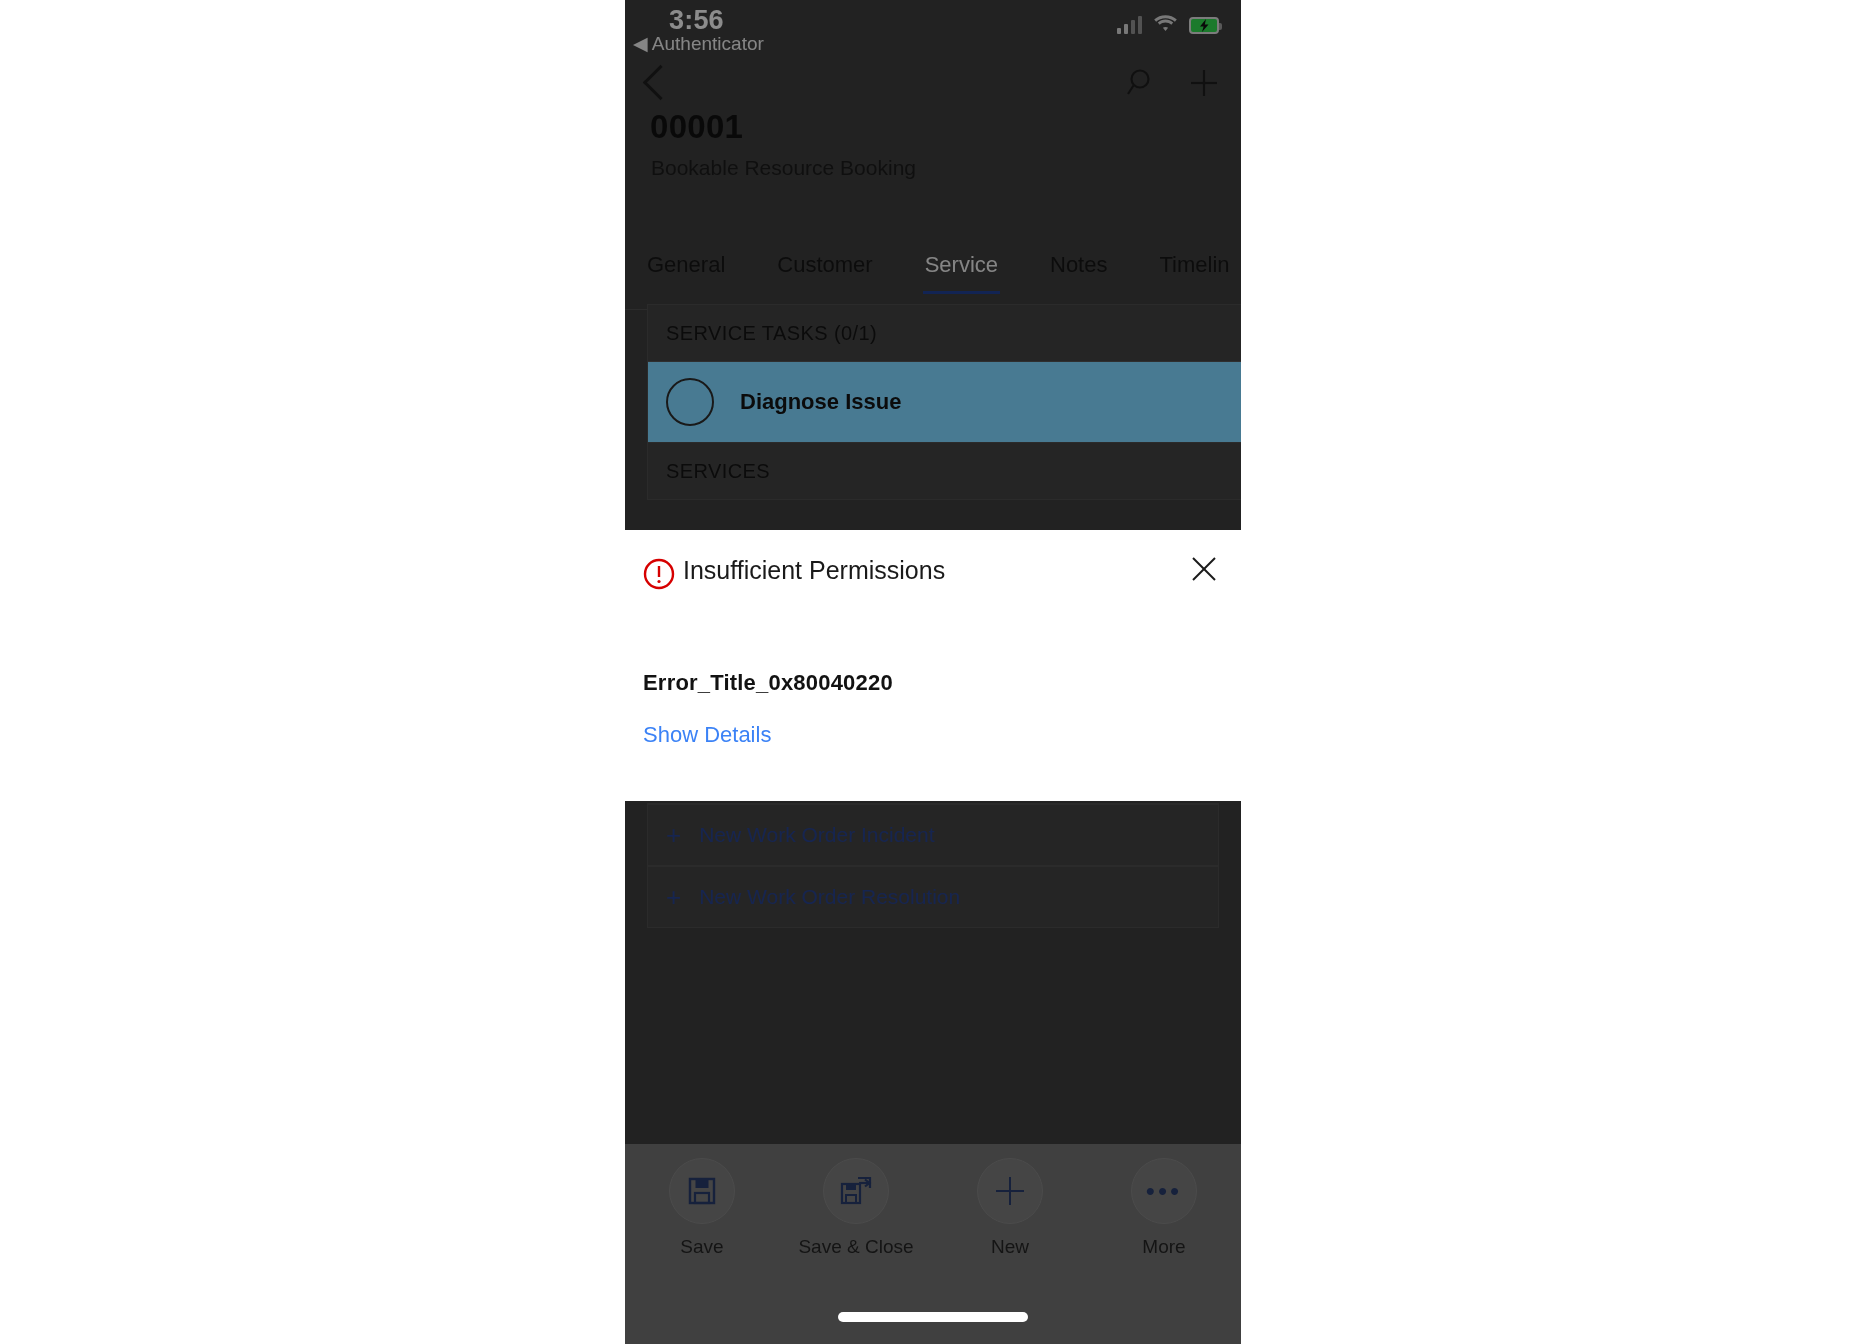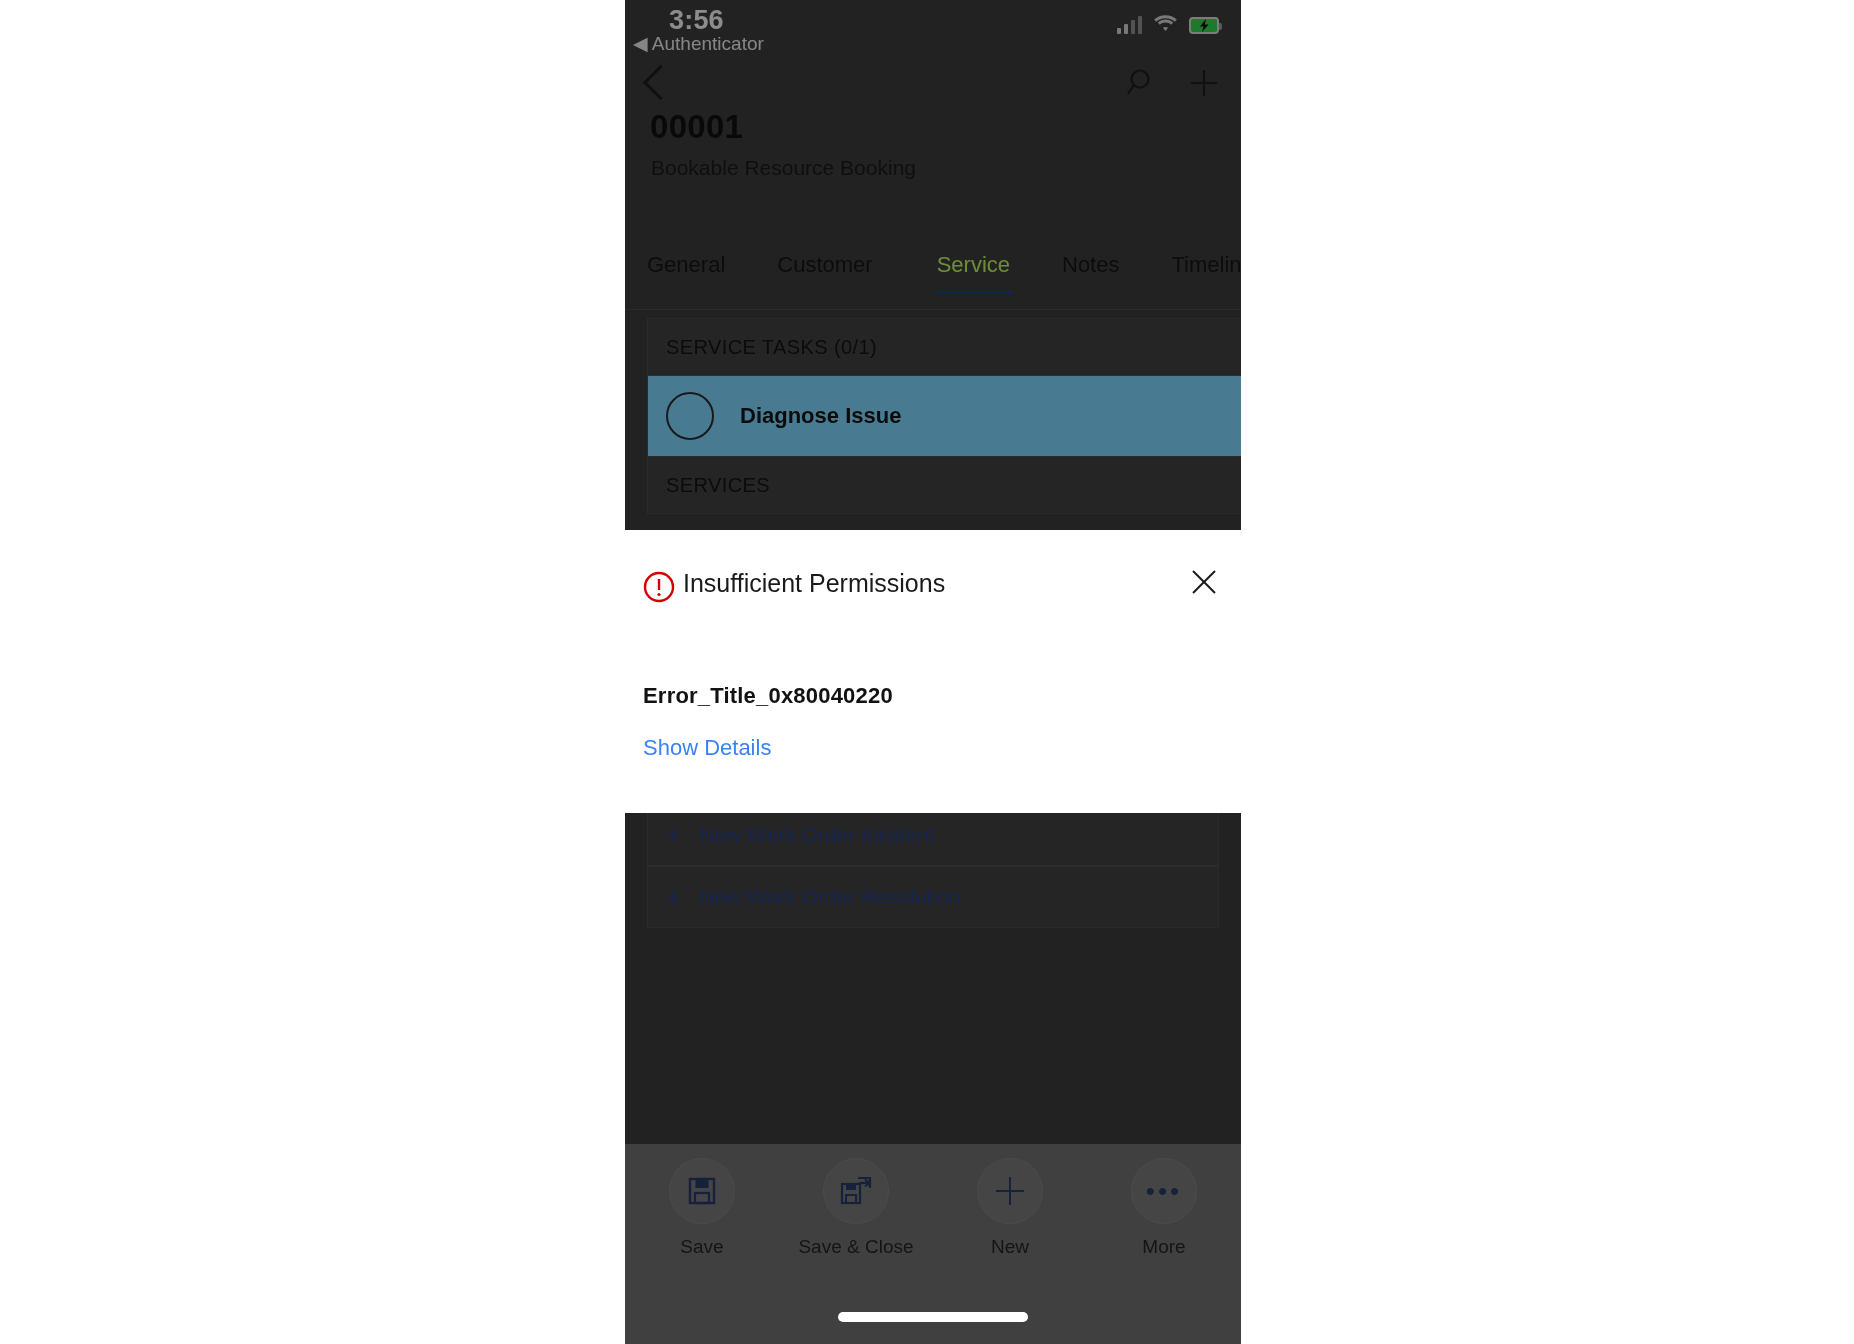--- a/index.html
+++ b/index.html
@@ -127,30 +127,30 @@
     white-space: nowrap;
     overflow: hidden;
   }
   .tab {
     position: relative;
     font-size: 22px;
     color: #161616;
     padding: 0 0 16px 0;
     margin-right: 52px;
   }
-  .tab.active { color: #bef264; margin-left: 12px; }
+  .tab.active { color: #e5e5e5; }
   .tab.active:after {
     content:"";
     position:absolute;
     left: -2px; right: -2px; bottom: 0;
     height: 3px; background:#203f91;
   }
 
   
-  #service-body { position:absolute; left:0; top:318px; width:736px; }
+  #service-body { position:absolute; left:0; top:304px; width:736px; }
   .card {
     margin: 0 22px;
     border: 1px solid #4b4b4b;
     border-top: none;
     background: #414141;
   }
   .card.first { border-top: 1px solid #4b4b4b; }
   .sect-head {
     position:relative;
     height: 56px;
@@ -221,21 +221,20 @@
     background:#ffffff;
   }
 
   
   #dialog {
     position:absolute;
     left: 621px; top: 530px;
     width: 620px; height: 270px;
     background:#ffffff;
     z-index: 20;
-    margin-top: 13px;
   }
   #dlg-head {
     position:absolute; left: 0; top: 0;
     width: 620px; height: 92px;
   }
   #err-icon { position:absolute; left: 22px; top: 28px; }
   #dlg-title {
     position:absolute; left: 62px; top: 26px;
     font-size: 25px; color:#1a1a1a;
   }

